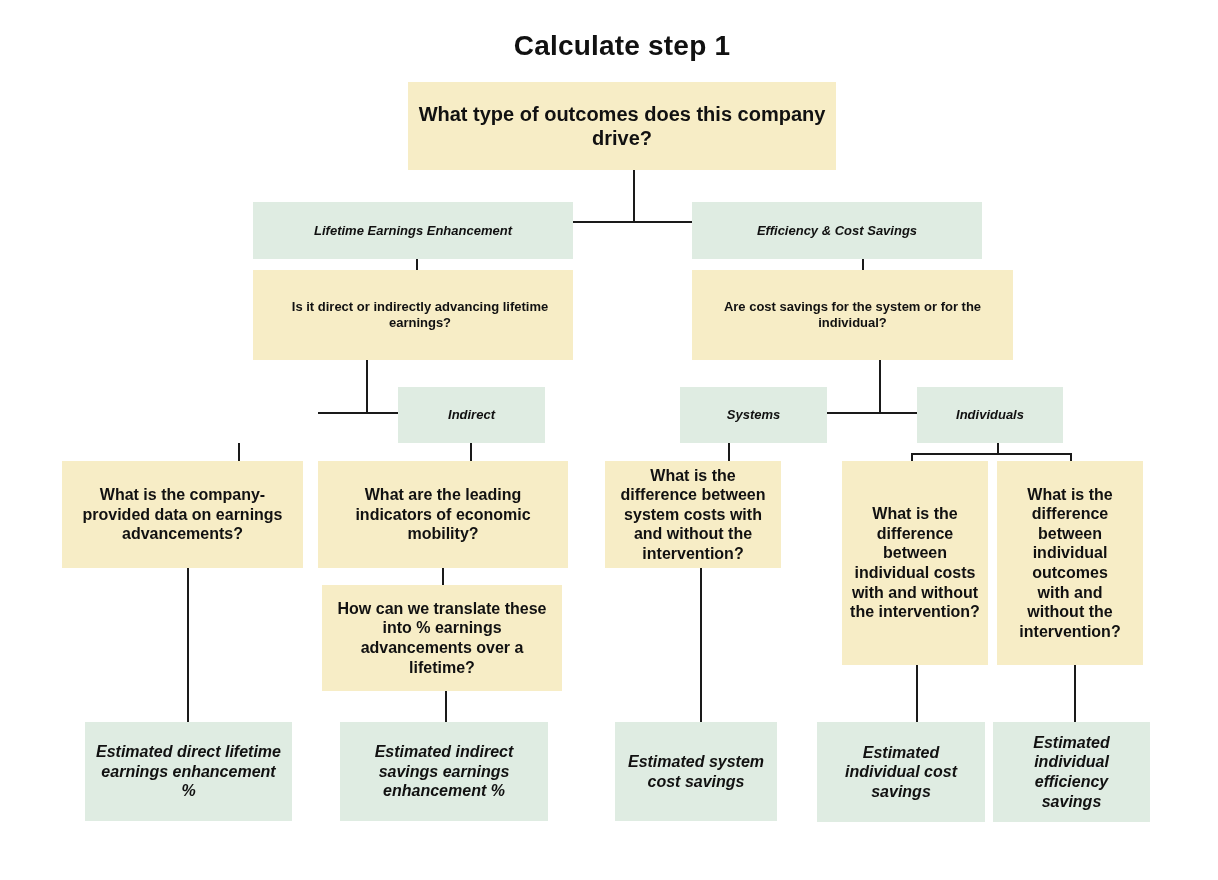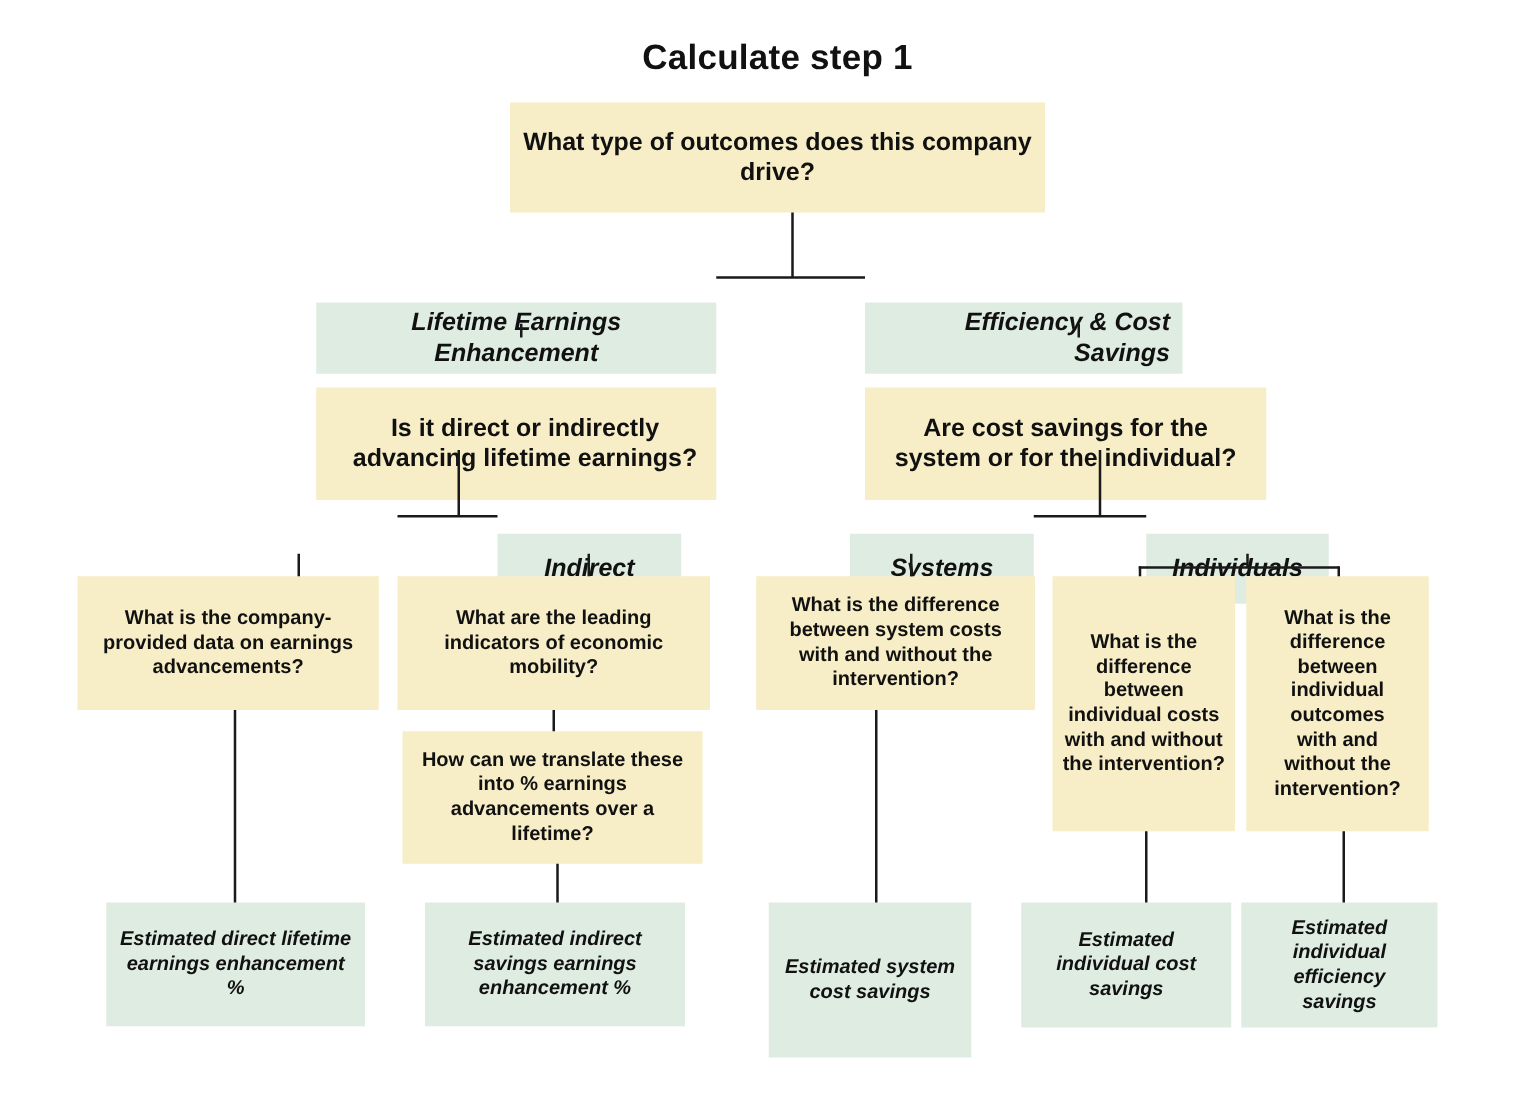--- a/index.html
+++ b/index.html
@@ -31,53 +31,53 @@
     display:flex;align-items:center;justify-content:center;
     text-align:center;
     font-weight:bold;
     color:var(--ink);
     padding:6px 10px;
     line-height:1.22;
   }
   .q{background:var(--yellow);}
   .g{background:var(--green);font-style:italic;}
   .fs20{font-size:20px;}
-  .fs17{font-size:20px;margin-top:40px;}
+  .fs17{font-size:13px;}
   .fs16{font-size:16px;}
   .line{position:absolute;background:var(--line);}
 </style>
 </head>
 <body>
 
 <div class="canvas">
 
   <div class="page-title">Calculate step 1</div>
 
   <div class="node q fs20" style="left:408px;top:82px;width:428px;height:88px;">What type of outcomes does this company drive?</div>
 
   <div class="node g fs17" style="left:253px;top:202px;width:320px;height:57px;">Lifetime Earnings Enhancement</div>
-  <div class="node g fs17" style="left:692px;top:202px;width:254px;height:57px;text-align:right;">Efficiency &amp; Cost Savings</div>
+  <div class="node g fs17" style="left:692px;top:202px;width:290px;height:57px;text-align:right;">Efficiency &amp; Cost Savings</div>
 
   <div class="node q fs17" style="left:253px;top:270px;width:320px;height:90px;padding-left:24px;">Is it direct or indirectly advancing lifetime earnings?</div>
   <div class="node q fs17" style="left:692px;top:270px;width:321px;height:90px;">Are cost savings for the system or for the individual?</div>
 
   <div class="node g fs17" style="left:398px;top:387px;width:147px;height:56px;">Indirect</div>
   <div class="node g fs17" style="left:680px;top:387px;width:147px;height:56px;">Systems</div>
   <div class="node g fs17" style="left:917px;top:387px;width:146px;height:56px;">Individuals</div>
 
   <div class="node q fs16" style="left:62px;top:461px;width:241px;height:107px;">What is the company-provided data on earnings advancements?</div>
   <div class="node q fs16" style="left:318px;top:461px;width:250px;height:107px;">What are the leading indicators of economic mobility?</div>
   <div class="node q fs16" style="left:322px;top:585px;width:240px;height:106px;">How can we translate these into % earnings advancements over a lifetime?</div>
-  <div class="node q fs16" style="left:605px;top:461px;width:223px;height:107px;">What is the difference between system costs with and without the intervention?</div>
+  <div class="node q fs16" style="left:605px;top:461px;width:176px;height:107px;">What is the difference between system costs with and without the intervention?</div>
   <div class="node q fs16" style="left:842px;top:461px;width:146px;height:204px;padding:6px 2px;">What is the difference between individual costs with and without the intervention?</div>
   <div class="node q fs16" style="left:997px;top:461px;width:146px;height:204px;padding:6px 25px;">What is the difference between individual outcomes with and without the intervention?</div>
 
   <div class="node g fs16" style="left:85px;top:722px;width:207px;height:99px;">Estimated direct lifetime earnings enhancement %</div>
   <div class="node g fs16" style="left:340px;top:722px;width:208px;height:99px;">Estimated indirect savings earnings enhancement %</div>
-  <div class="node g fs16" style="left:615px;top:722px;width:162px;height:124px;">Estimated system cost savings</div>
+  <div class="node g fs16" style="left:615px;top:722px;width:162px;height:99px;">Estimated system cost savings</div>
   <div class="node g fs16" style="left:817px;top:722px;width:168px;height:100px;">Estimated individual cost savings</div>
   <div class="node g fs16" style="left:993px;top:722px;width:157px;height:100px;">Estimated individual efficiency savings</div>
 
   <div class="line" style="left:633px;top:170px;width:1.5px;height:52px;"></div>
   <div class="line" style="left:573px;top:221px;width:119px;height:1.5px;"></div>
 
   <div class="line" style="left:416px;top:259px;width:1.5px;height:11px;"></div>
   <div class="line" style="left:862px;top:259px;width:1.5px;height:11px;"></div>
 
   <div class="line" style="left:366px;top:360px;width:1.5px;height:53px;"></div>

